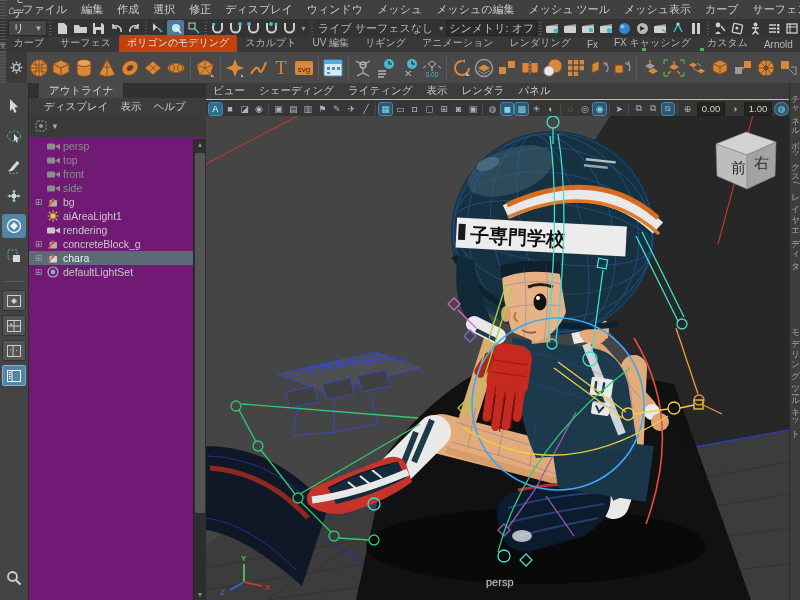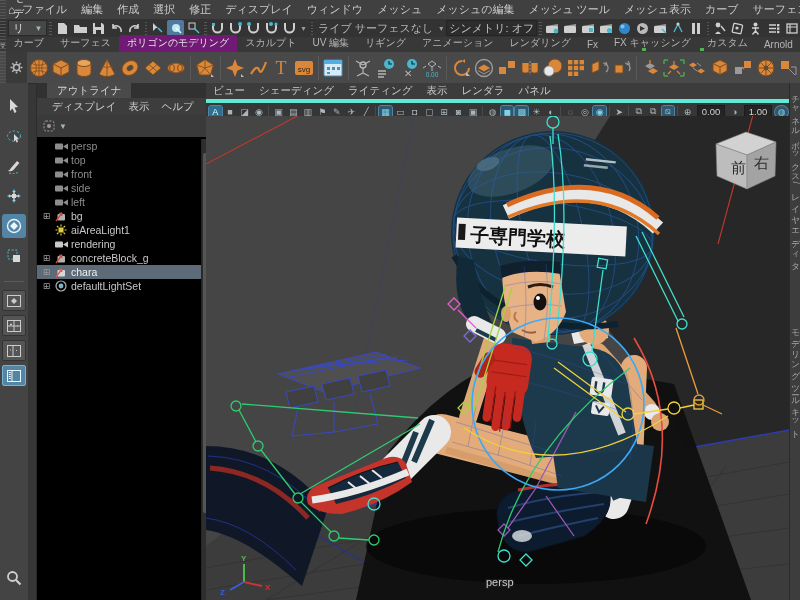--- a/index.html
+++ b/index.html
@@ -25,42 +25,42 @@
   .sl-ico{width:17px;height:16px;display:flex;align-items:center;justify-content:center;border-radius:2px;}
   .sl-ico.on{background:#4f7a9e;}
   .sl-txt{color:#b9b9b9;white-space:nowrap;padding:0 3px;}
   .sl-field{height:14px;background:#2c2c2c;border:1px solid #232323;display:flex;align-items:center;
     padding:0 2px;color:#c5c5c5;white-space:nowrap;}
   .sl-arrow{color:#9a9a9a;font-size:8px;padding:0 3px;}
   
   .shelftabs{position:absolute;left:0;top:37px;width:800px;height:15px;background:#383838;
     border-bottom:1px solid #2b2b2b;display:flex;align-items:flex-end;}
   .stab{padding:1px 8px 2px 8px;font-size:10px;color:#b5b5b5;white-space:nowrap;}
-  .stab.active{background:#701a75;color:#e4e4e4;border-radius:2px 2px 0 0;}
+  .stab.active{background:#c2410c;color:#e4e4e4;border-radius:2px 2px 0 0;}
   .plugdot{width:4px;height:3px;background:#52b152;position:absolute;bottom:1px;}
   
   .shelf{position:absolute;left:0;top:52px;width:800px;height:31px;background:#494949;
     border-bottom:1px solid #2a2a2a;display:flex;align-items:center;}
   .shelf-gear{width:24px;height:31px;background:#3a3a3a;display:flex;align-items:center;
     justify-content:center;margin-left:6px;}
   .sh-ico{width:26px;height:26px;display:flex;align-items:center;justify-content:center;}
   .sh-sep{width:1px;height:24px;background:#5a5a5a;margin:0 3px;}
   
   .main{position:absolute;left:0;top:83px;width:800px;height:517px;}
   
   .toolbox{position:absolute;left:0;top:0;width:28px;height:517px;background:#444444;
     display:flex;flex-direction:column;align-items:center;padding-top:8px;box-sizing:border-box;}
   .tool{width:24px;height:24px;margin:3px 0;display:flex;align-items:center;justify-content:center;border-radius:3px;}
   .tool.on{background:#5285a6;}
   .tb-div{width:20px;height:1px;background:#5a5a5a;margin:10px 0 6px 0;}
   .laybtn{width:22px;height:19px;margin:2px 0;background:#555555;border:1px solid #333;
     border-radius:2px;display:flex;align-items:center;justify-content:center;}
   .laybtn.on{background:#5285a6;border-color:#7ab2d4;}
   
-  .outliner{position:absolute;left:36px;top:0;width:178px;height:517px;background:#000000;
+  .outliner{position:absolute;left:28px;top:0;width:178px;height:517px;background:#701a75;
     border-left:1px solid #2c2c2c;box-sizing:border-box;}
   .ol-tabstrip{height:15px;background:#313131;display:flex;}
   .ol-tab{background:#4a4a4a;color:#d6d6d6;padding:1px 10px 0 10px;font-size:10.5px;margin-left:10px;}
   .ol-menus{height:17px;display:flex;align-items:center;gap:2px;padding-left:10px;background:#3d3d3d;}
   .ol-menu{padding:0 5px;color:#cfcfcf;font-size:10.5px;white-space:nowrap;}
   .ol-search{height:22px;display:flex;align-items:center;gap:4px;padding:0 6px;background:#3a3a3a;}
   .ol-search input{flex:1;height:15px;background:#272727;border:1px solid #1f1f1f;color:#9a9a9a;
     font-size:10.5px;padding:0 4px;outline:none;font-family:inherit;}
   .ol-tree{position:absolute;left:0;top:56px;right:12px;bottom:0;overflow:hidden;}
   .ol-row{height:14px;display:flex;align-items:center;font-size:10.5px;color:#c8c8c8;padding-left:4px;}
@@ -68,21 +68,21 @@
   .ol-row.selected{background:#5d6a77;color:#f0f0f0;}
   .ol-exp{width:11px;height:11px;margin-right:2px;display:flex;align-items:center;justify-content:center;
     color:#9a9a9a;font-size:9px;}
   .ol-spacer{width:13px;}
   .ol-icon{width:14px;height:12px;margin-right:3px;display:flex;align-items:center;justify-content:center;}
   .ol-scroll{position:absolute;right:0;top:56px;bottom:0;width:12px;background:#2e2e2e;border-left:1px solid #262626;}
   .ol-thumb{position:absolute;left:1px;right:1px;top:14px;height:78%;background:#555;border-radius:2px;}
   .ol-sb-arrow{position:absolute;left:0;right:0;text-align:center;color:#888;font-size:7px;}
   
   .viewport{position:absolute;left:206px;top:0;width:583px;height:517px;background:#303030;}
-  .vp-menus{height:16px;display:flex;align-items:center;background:#3c3c3c;border-bottom:4px solid #5eead4;}
+  .vp-menus{height:16px;display:flex;align-items:center;background:#3c3c3c;border-bottom:1px solid #5eead4;}
   .vp-menu{padding:0 7px;color:#cccccc;font-size:10.5px;white-space:nowrap;}
   .vp-toolbar{height:17px;display:flex;align-items:center;background:#363636;
     border-bottom:1px solid #262626;padding-left:2px;}
   .vt{width:13px;height:12px;margin:0 1px;display:flex;align-items:center;justify-content:center;
     font-size:9px;color:#a9b6bd;border-radius:2px;}
   .vt.on{background:#31576e;color:#7fd4e8;outline:1px solid #4d87a8;}
   .vt-sep{width:1px;height:12px;background:#4a4a4a;margin:0 2px;}
   .vt-box{height:12px;background:#242424;border:1px solid #1c1c1c;color:#d0d0d0;
     display:flex;align-items:center;padding:0 4px;font-size:9.5px;margin:0 2px;}
   .vp-canvas{position:absolute;left:0;top:33px;width:583px;height:484px;}
@@ -685,30 +685,20 @@
           </div>
       <div class="ol-row muted">
             <span class="ol-spacer"></span>
             <span class="ol-icon">
               <svg width="13" height="9">
                 <rect x="0" y="1.5" width="8" height="6" rx="1" fill="#8d8d8d"></rect>
                 <path d="M8,4.5 l5,-3 v6 z" fill="#8d8d8d"></path>
               </svg>
             </span>
             <span>side</span>
-          </div>
-      <div class="ol-row muted">
-            <span class="ol-spacer"></span>
-            <span class="ol-icon">
-              <svg width="13" height="9">
-                <rect x="0" y="1.5" width="8" height="6" rx="1" fill="#8d8d8d"></rect>
-                <path d="M8,4.5 l5,-3 v6 z" fill="#8d8d8d"></path>
-              </svg>
-            </span>
-            <span>left</span>
           </div>
       <div class="ol-row">
             <span class="ol-exp">⊞</span>
             <span class="ol-icon">
               <svg width="12" height="11">
                 <rect x="2.5" y="3" width="7.5" height="6.5" rx="1" fill="#b0b0b0"></rect>
                 <path d="M1,10 L7,2 M7,2 l-3,.6 M7,2 l-.4,3" stroke="#d04a3a" stroke-width="1.3" fill="none"></path>
               </svg>
             </span>
             <span>bg</span>

